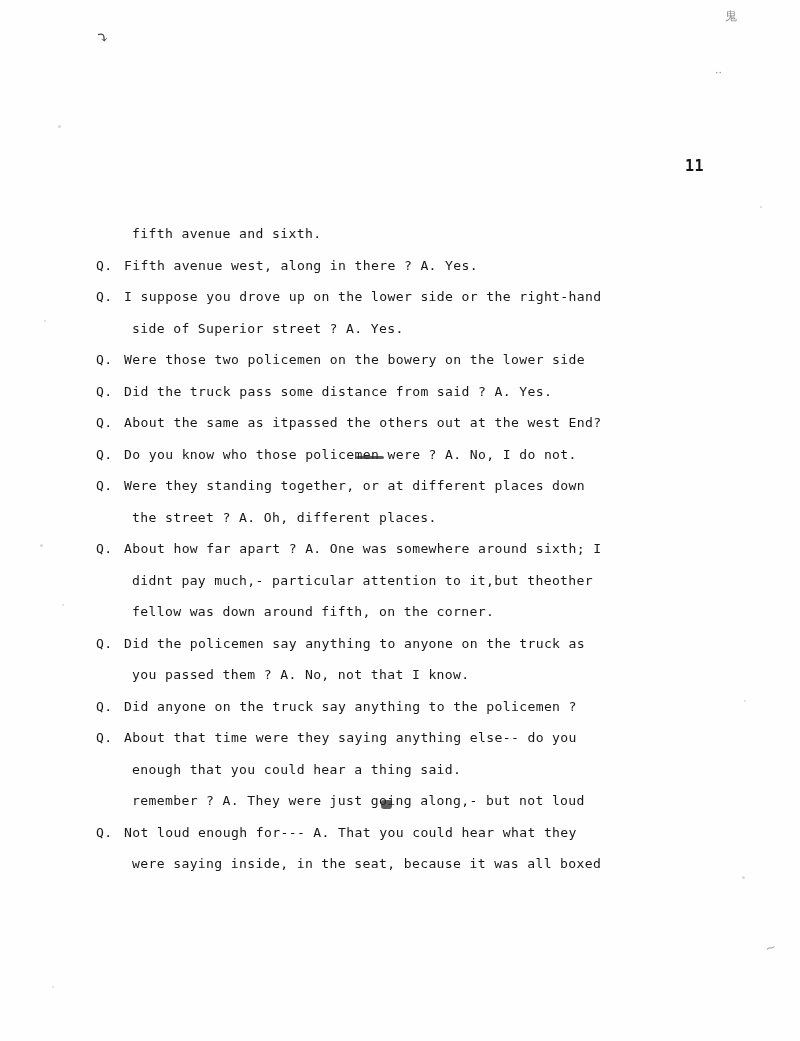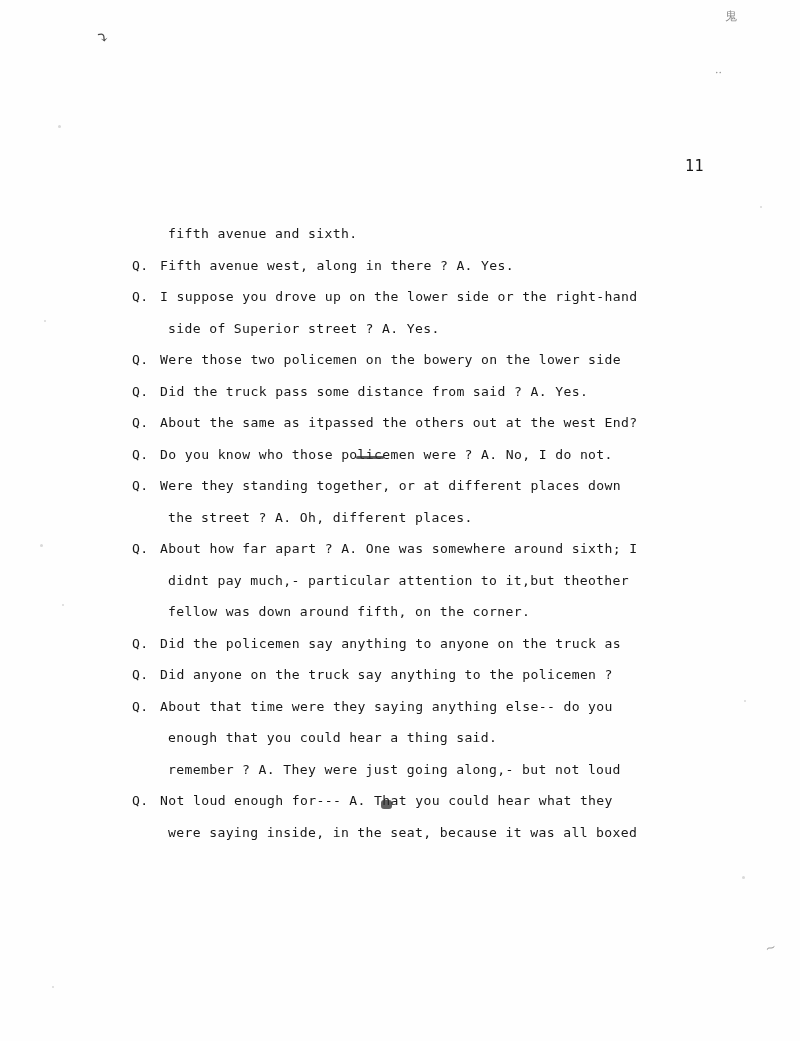--- a/index.html
+++ b/index.html
@@ -21,21 +21,21 @@
     position: absolute;
     background: #b9b9b9;
     border-radius: 50%;
     opacity: 0.55;
   }
   .page-number {
     position: absolute;
     top: 157px;
     right: 96px;
     font-size: 15px;
-    font-weight: normal;
+    font-weight: bold;
     letter-spacing: 0.5px;
     color: #151515;
   }
   .marginalia {
     position: absolute;
     font-family: "DejaVu Serif", "Liberation Serif", serif;
     color: #2a2a2a;
   }
   .mark-top-left {
     top: 28px;
@@ -71,21 +71,20 @@
     left: 96px;
     width: 648px;
   }
   .line {
     display: flex;
     font-size: 13.1px;
     line-height: 31.5px;
     letter-spacing: 0.35px;
     white-space: pre;
     color: #171717;
-    margin-left: 36px;
   }
   .line .q {
     width: 28px;
     flex: 0 0 28px;
   }
   .line .txt {
     flex: 1 1 auto;
   }
   .line.indent .txt {
     padding-left: 0;
@@ -121,20 +120,21 @@
       <div class="line"><span class="q">Q.</span><span class="txt">Were those two policemen on the bowery on the lower side</span></div>
       <div class="line"><span class="q">Q.</span><span class="txt">Did the truck pass some distance from said ? A. Yes.</span></div>
       <div class="line"><span class="q">Q.</span><span class="txt">About the same as itpassed the others out at the west End?</span></div>
       <div class="line"><span class="q">Q.</span><span class="txt">Do you know who those policemen were ? A. No, I do not.</span></div>
       <div class="line"><span class="q">Q.</span><span class="txt">Were they standing together, or at different places down</span></div>
       <div class="line indent"><span class="txt">the street ? A. Oh, different places.</span></div>
       <div class="line"><span class="q">Q.</span><span class="txt">About how far apart ? A. One was somewhere around sixth; I</span></div>
       <div class="line indent"><span class="txt">didnt pay much,- particular attention to it,but theother</span></div>
       <div class="line indent"><span class="txt">fellow was down around fifth, on the corner.</span></div>
       <div class="line"><span class="q">Q.</span><span class="txt">Did the policemen say anything to anyone on the truck as</span></div>
+      <div class="line indent"><span class="txt">you passed them ? A. No, not that I know.</span></div>
       <div class="line"><span class="q">Q.</span><span class="txt">Did anyone on the truck say anything to the policemen ?</span></div>
       <div class="line"><span class="q">Q.</span><span class="txt">About that time were they saying anything else-- do you</span></div>
       <div class="line indent"><span class="txt">enough that you could hear a thing said.</span></div>
       <div class="line indent"><span class="txt">remember ? A. They were just going along,- but not loud</span></div>
       <div class="line"><span class="q">Q.</span><span class="txt">Not loud enough for--- A. That you could hear what they</span></div>
       <div class="line indent"><span class="txt">were saying inside, in the seat, because it was all boxed</span></div>
     </div>
 
   <div class="speck" style="top:125px;left:58px;width:3px;height:3px;"></div>
   <div class="speck" style="top:320px;left:44px;width:2px;height:2px;"></div>

